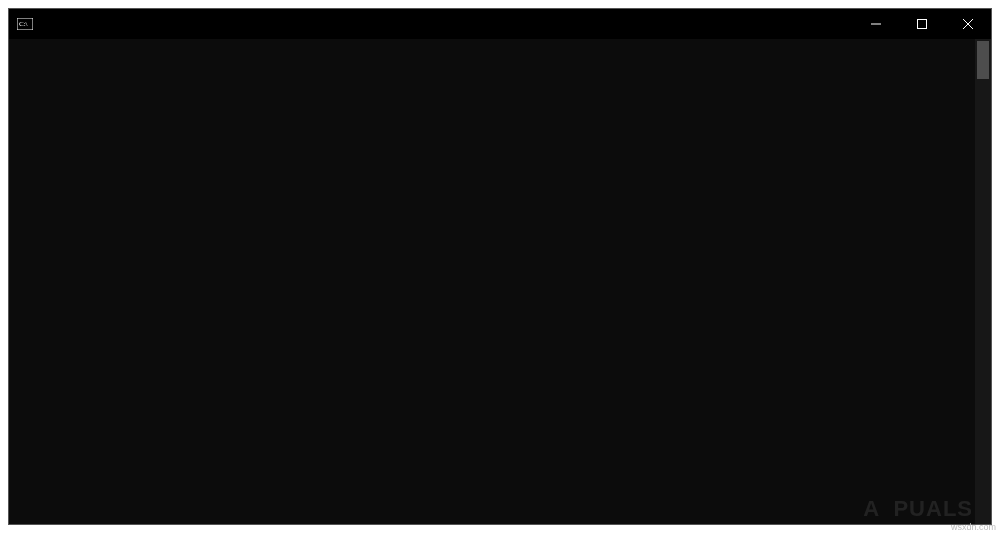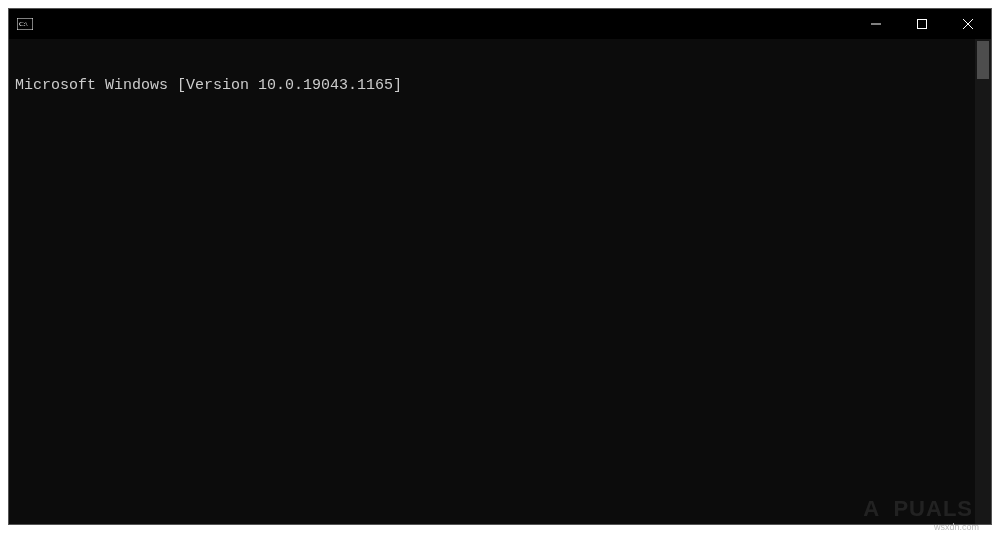--- a/index.html
+++ b/index.html
@@ -81,21 +81,21 @@
     right: 18px; bottom: 6px;
     font-size: 22px;
     font-weight: 600;
     color: rgba(200,200,200,0.12);
     letter-spacing: 1px;
     font-family: "Segoe UI", sans-serif;
     pointer-events: none;
   }
   .attr {
     position: absolute;
-    right: 21px; bottom: 1px;
+    right: 4px; bottom: 1px;
     font-size: 9px;
     color: #bbbbbb;
     font-family: Arial, sans-serif;
   }
 </style>
 </head>
 <body>
 
 <div class="stage">
   <div class="window">
@@ -120,21 +120,20 @@
       </div>
       <div class="winbtn close">
         <svg width="10" height="10" viewBox="0 0 10 10">
           <line x1="0" y1="0" x2="10" y2="10" stroke="#fff" stroke-width="1"></line>
           <line x1="10" y1="0" x2="0" y2="10" stroke="#fff" stroke-width="1"></line>
         </svg>
       </div>
     </div>
 
     <div class="client">
-      <div class="line">Microsoft Windows [Version 10.0.19043.1165]</div>
       <div class="line"></div>
 
       <div class="scrollbar">
         <div class="thumb"></div>
       </div>
 
       <div class="watermark">A  PUALS</div>
     </div>
 
   </div>

